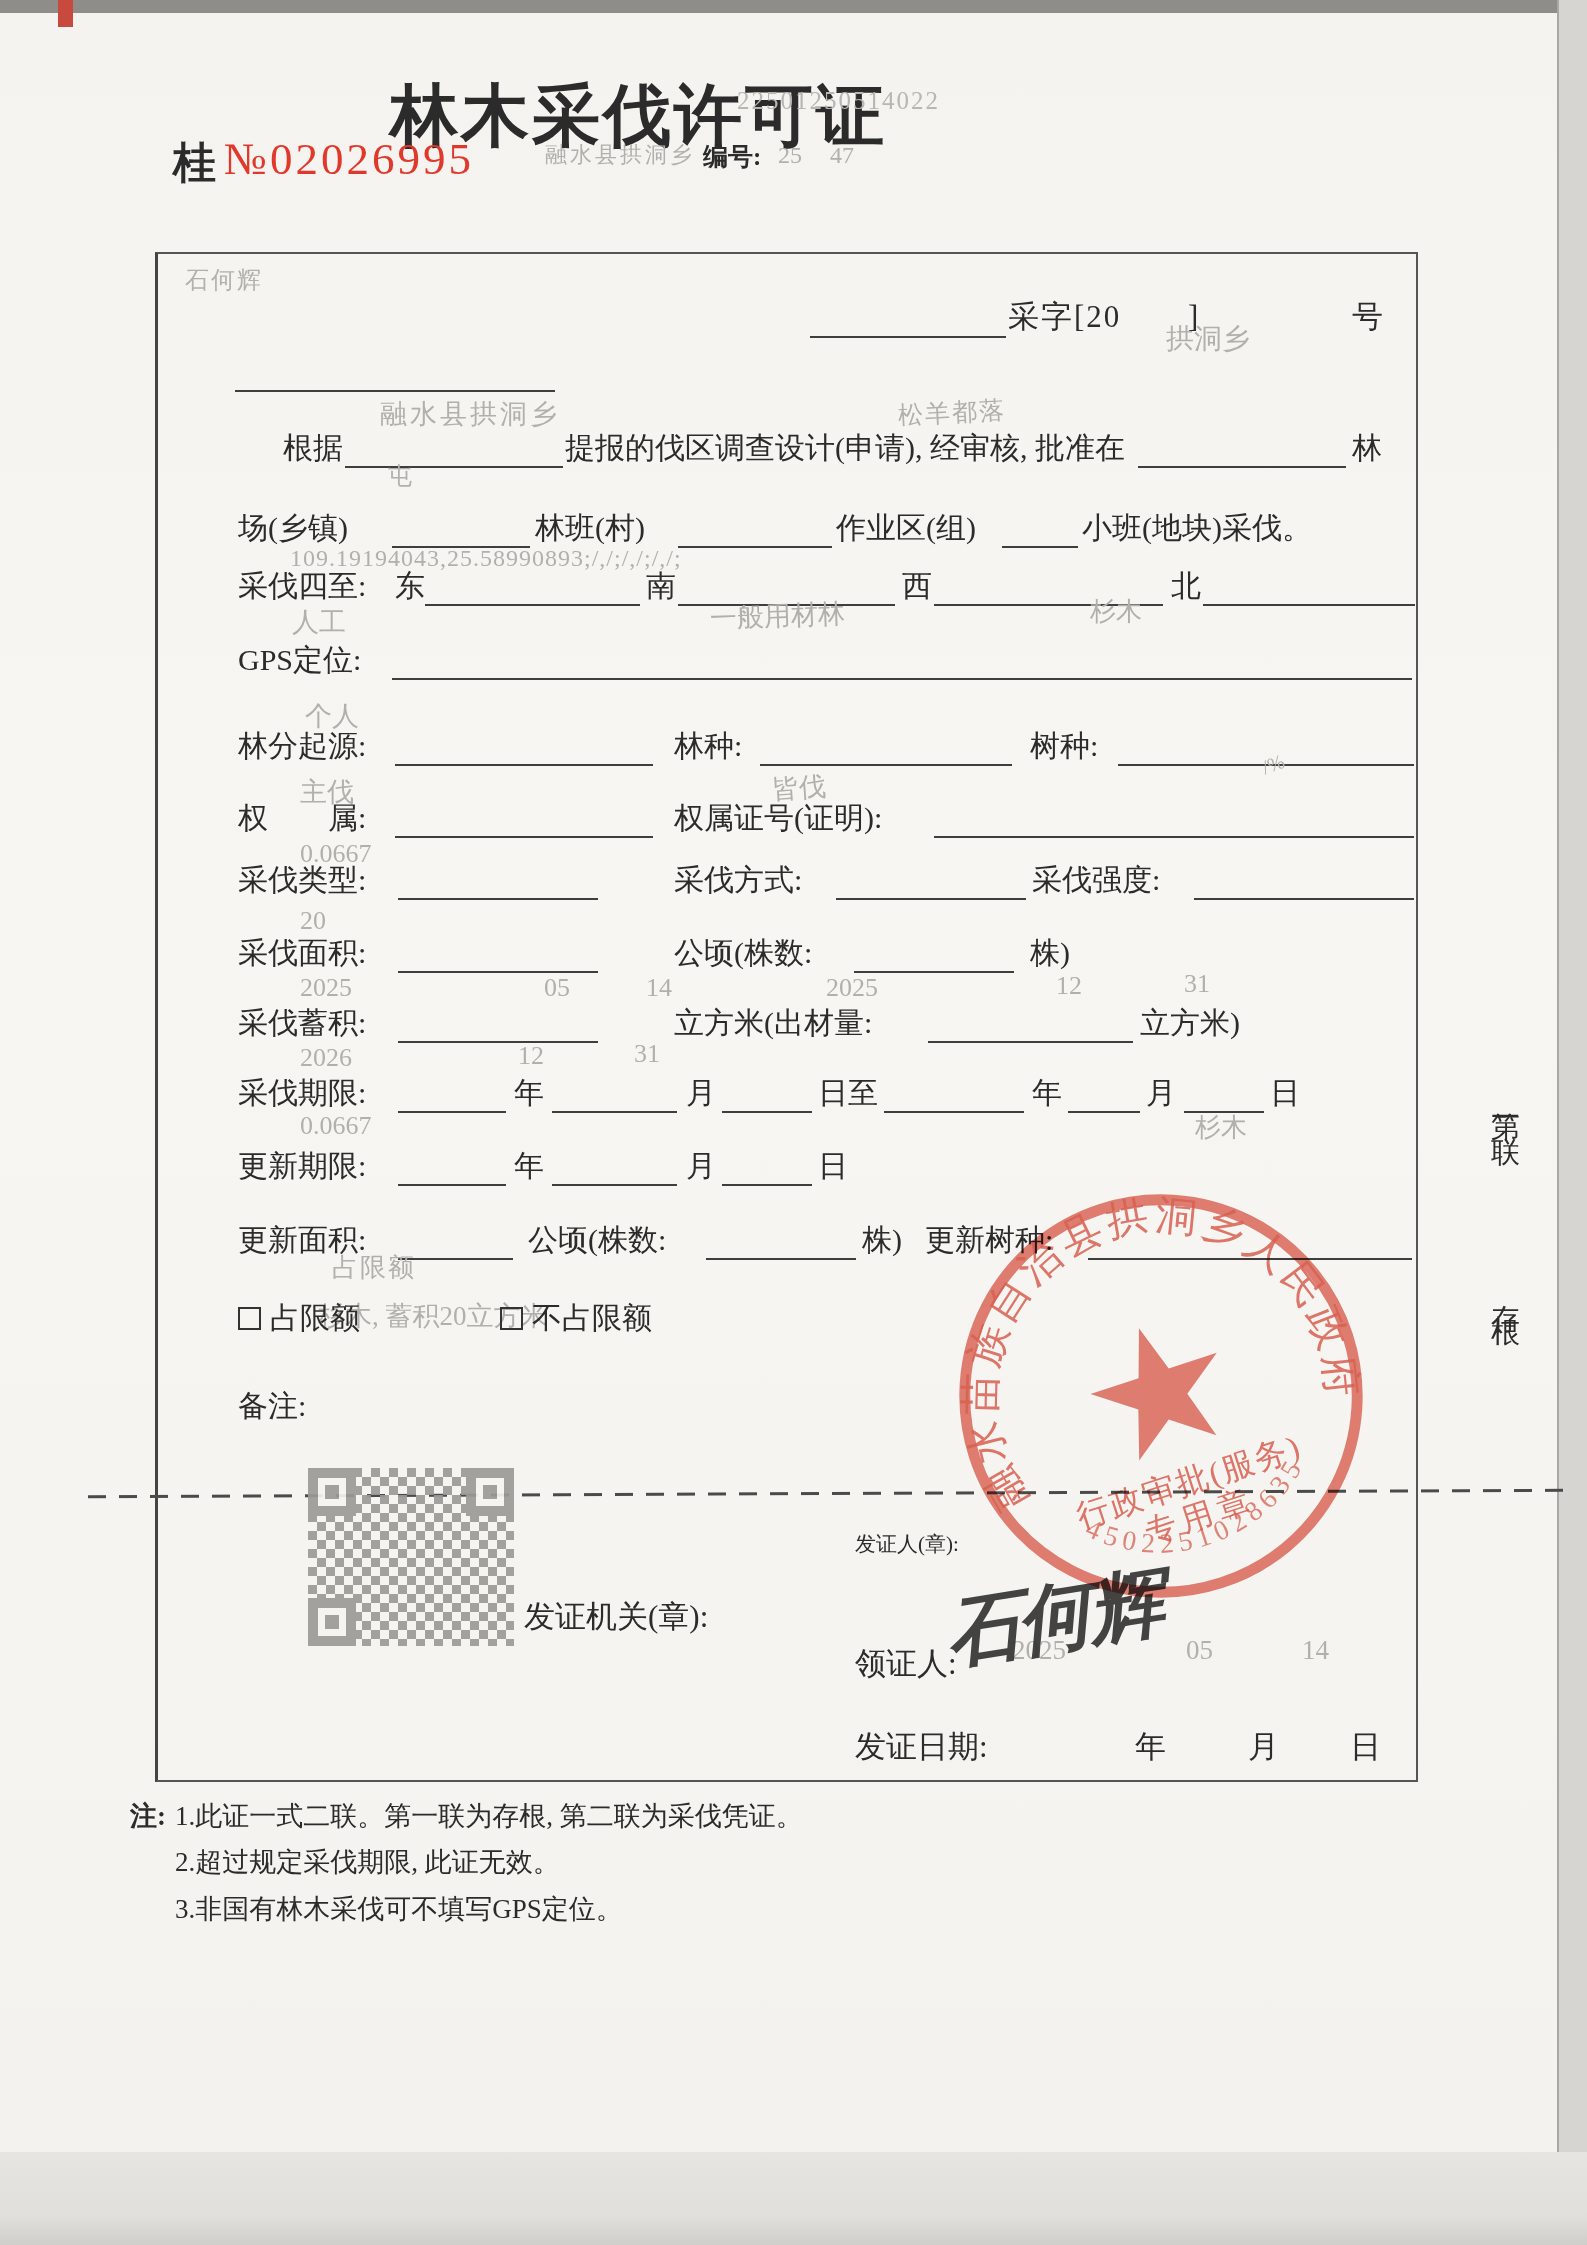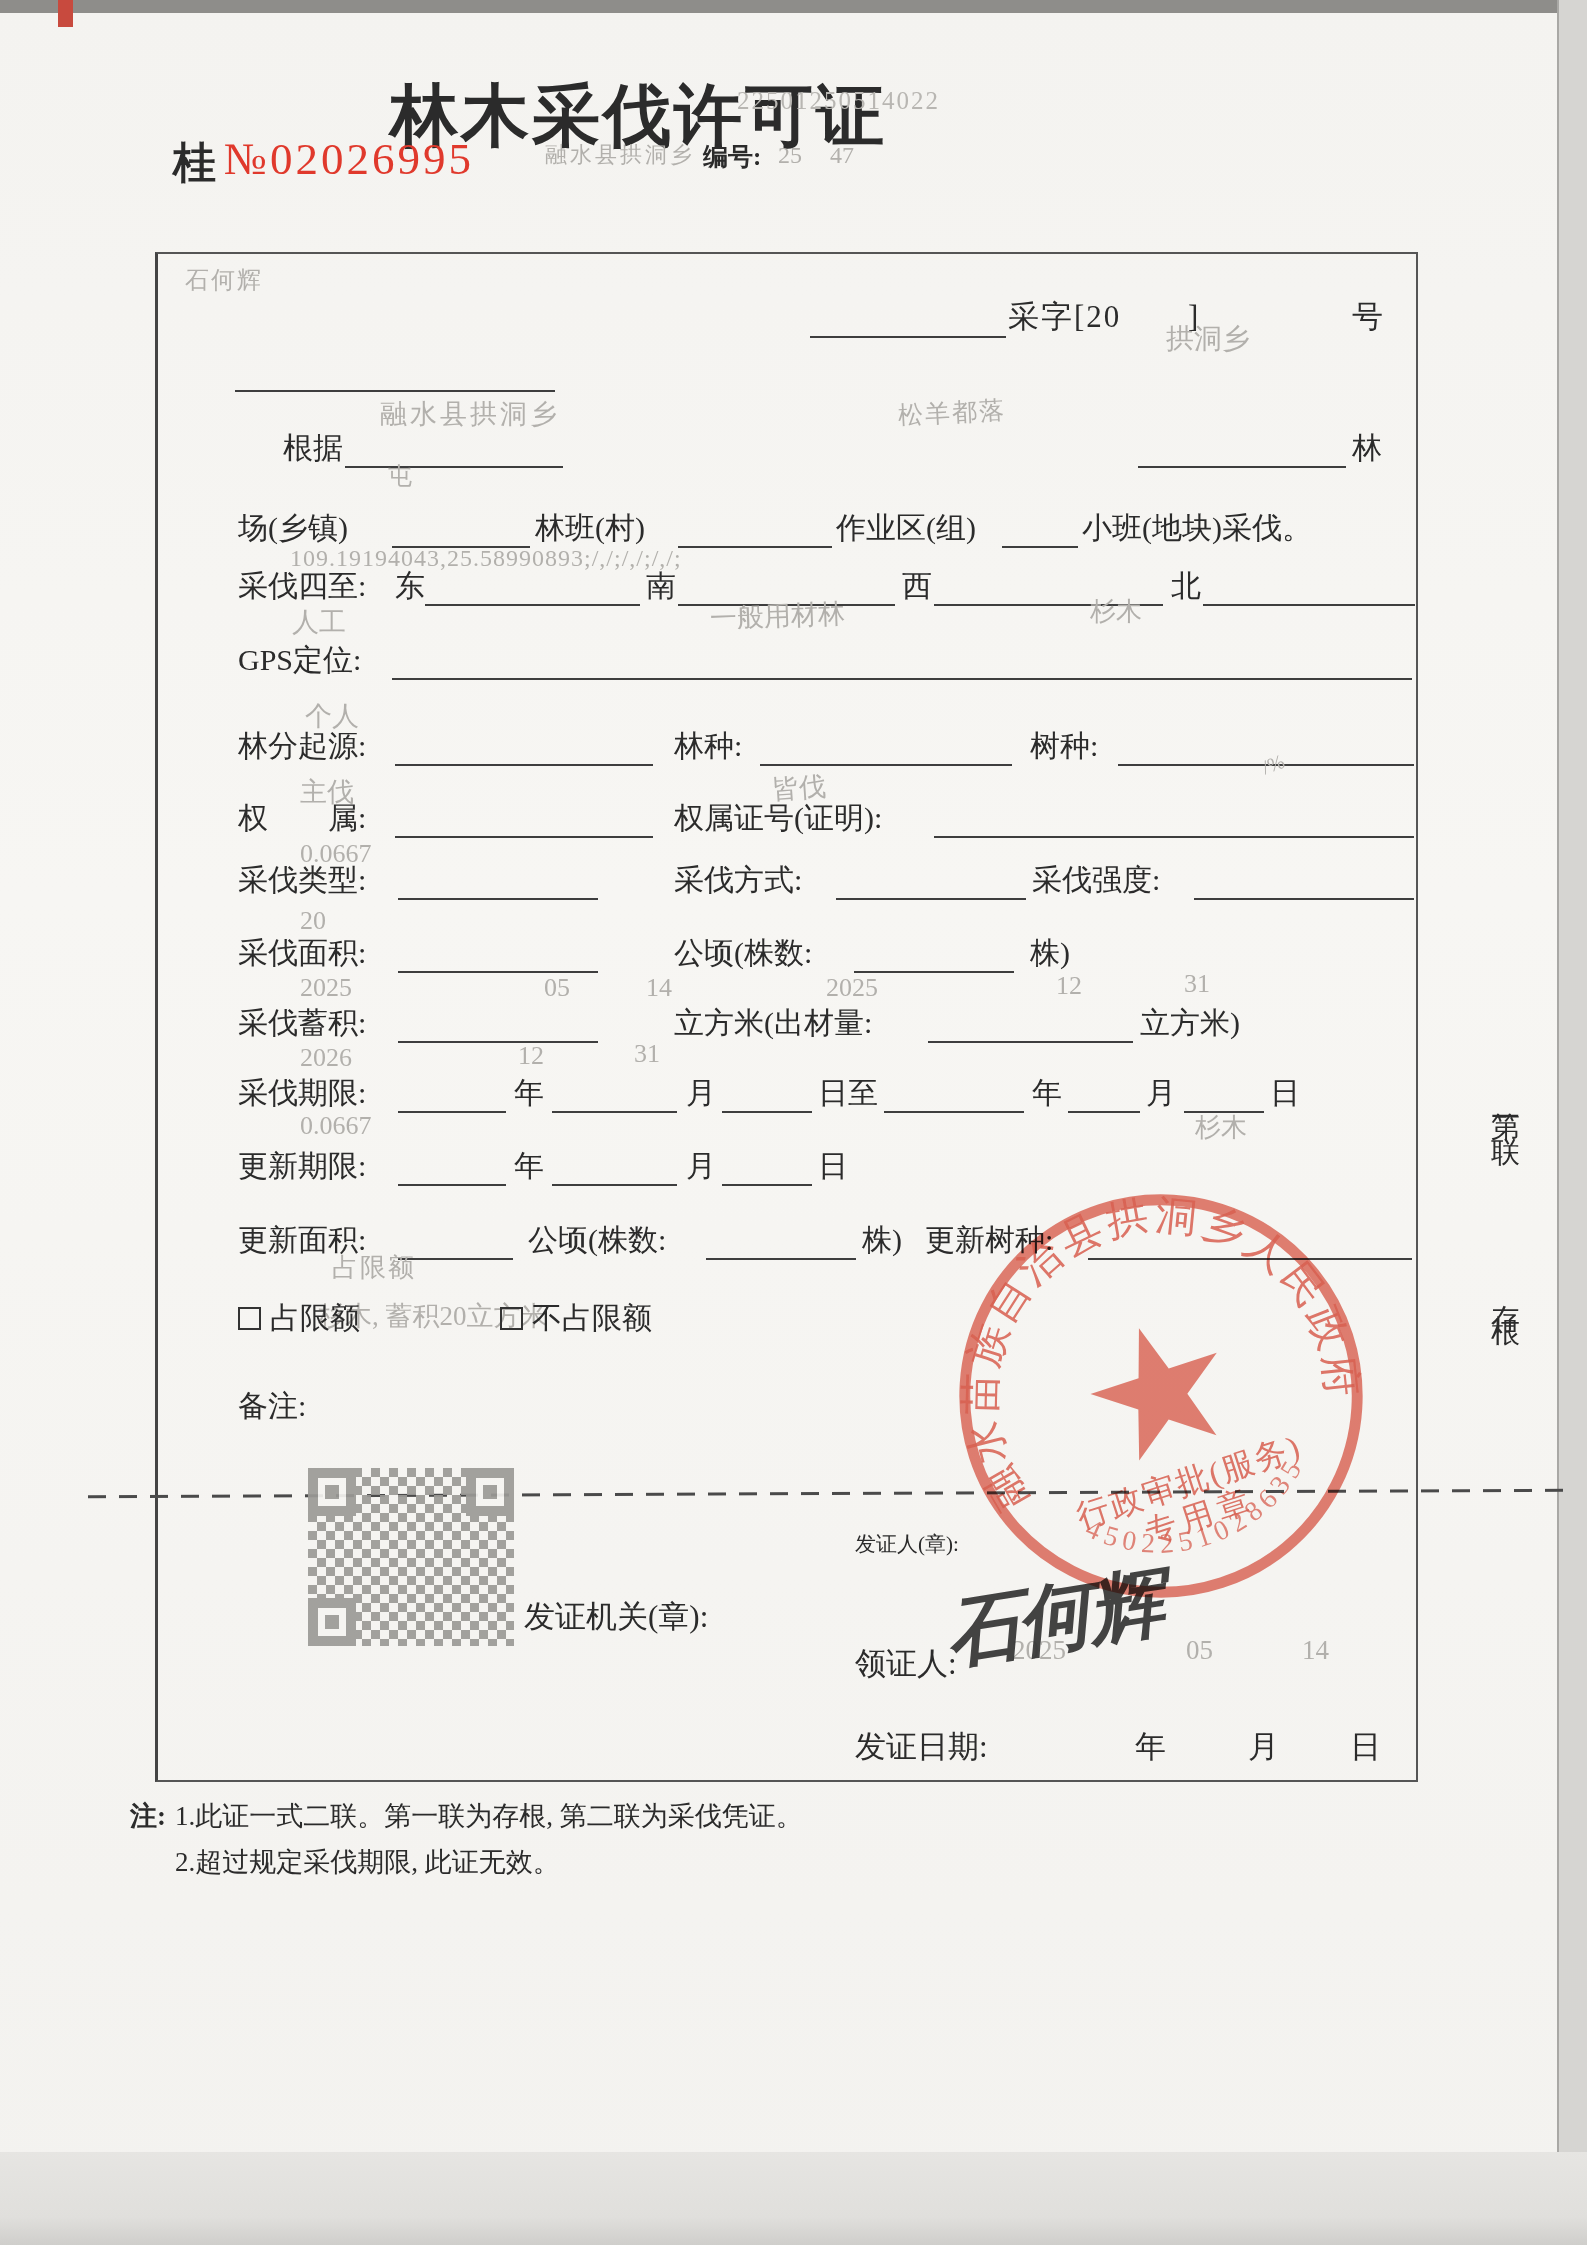--- a/index.html
+++ b/index.html
@@ -63,20 +63,21 @@
   <div class="t" style="left:1352px;top:298px;font-size:31px">号</div>
   <div class="t f" style="left:1166px;top:322px;font-size:28px">拱洞乡</div>
 
   <div class="bl" style="left:235px;top:390px;width:320px"></div>
 
   <div class="t f" style="left:380px;top:398px;font-size:27px;letter-spacing:3px">融水县拱洞乡</div>
   <div class="t f" style="left:898px;top:398px;font-size:25px;letter-spacing:2px;transform:rotate(-3deg)">松羊都落</div>
   <div class="t" style="left:283px;top:430px">根据</div>
   <div class="bl" style="left:345px;top:466px;width:218px"></div>
   <div class="t f" style="left:388px;top:462px;font-size:24px">屯</div>
+  <div class="t" style="left:565px;top:430px">提报的伐区调查设计(申请), 经审核, 批准在</div>
   <div class="bl" style="left:1138px;top:466px;width:208px"></div>
   <div class="t" style="left:1352px;top:430px">林</div>
 
   <div class="t" style="left:238px;top:510px">场(乡镇)</div>
   <div class="bl" style="left:392px;top:546px;width:138px"></div>
   <div class="t" style="left:535px;top:510px">林班(村)</div>
   <div class="bl" style="left:678px;top:546px;width:154px"></div>
   <div class="t" style="left:836px;top:510px">作业区(组)</div>
   <div class="bl" style="left:1002px;top:546px;width:76px"></div>
   <div class="t" style="left:1082px;top:510px">小班(地块)采伐。</div>
@@ -222,14 +223,15 @@
       </text>
     </g>
   </svg>
 
   <div class="vert" style="left:1486px;top:1090px">第一联</div>
   <div class="vert" style="left:1486px;top:1282px">存根</div>
 
   <div class="t b" style="left:130px;top:1800px;font-size:27px">注:</div>
   <div class="t" style="left:175px;top:1800px;font-size:27px">1.此证一式二联。第一联为存根, 第二联为采伐凭证。</div>
   <div class="t" style="left:175px;top:1846px;font-size:27px">2.超过规定采伐期限, 此证无效。</div>
+  <div class="t" style="left:175px;top:1893px;font-size:27px">3.非国有林木采伐可不填写GPS定位。</div>
 
 </div>
 
 </body></html>

